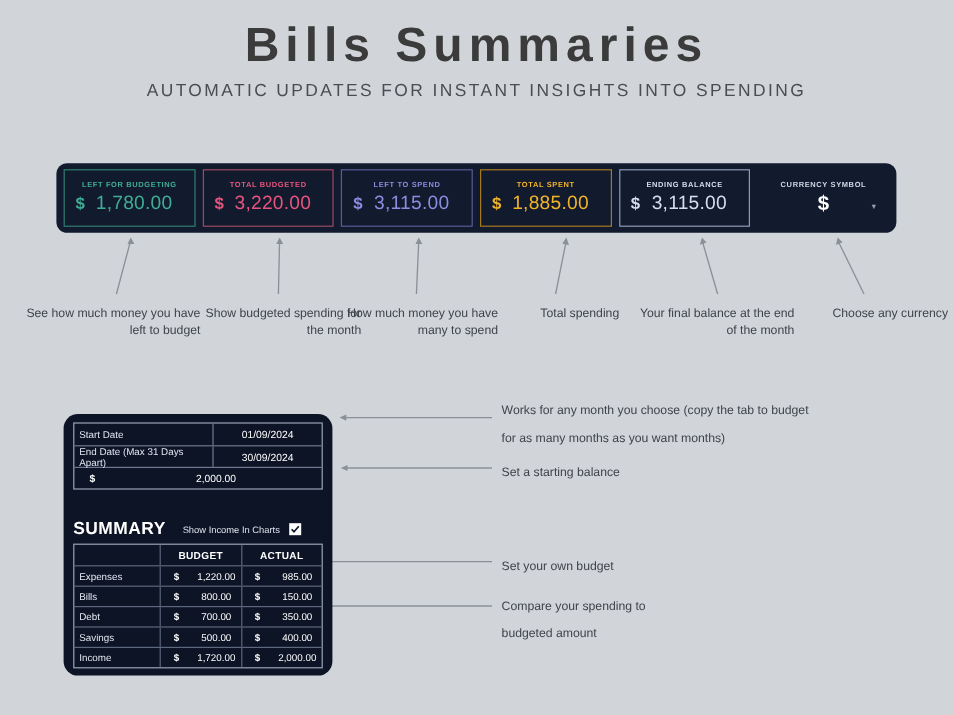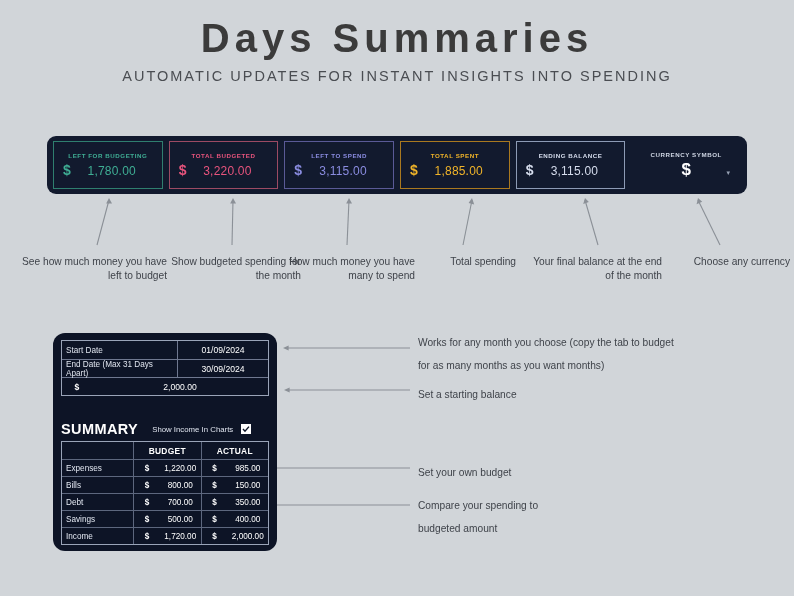--- a/index.html
+++ b/index.html
@@ -48,21 +48,21 @@
     font-weight: 600;
     text-transform: uppercase;
     margin-bottom: 3px;
   }
   .kpi-row {
     display: flex; align-items: baseline; width: 100%;
     padding: 0 9px; justify-content: flex-start;
   }
   .kpi-cur { font-size: 14px; font-weight: 600; }
   .kpi-val {
-    font-size: 12px; font-weight: 500; letter-spacing: 0.2px;
+    font-size: 16px; font-weight: 500; letter-spacing: 0.2px;
     flex: 1; text-align: center;
   }
   
   .c-teal   { border-color:#2f7f6f; }
   .c-teal .kpi-label,.c-teal .kpi-cur,.c-teal .kpi-val { color:#3fae94; }
   .c-pink   { border-color:#9c4a63; }
   .c-pink .kpi-label,.c-pink .kpi-cur,.c-pink .kpi-val { color:#e8547d; }
   .c-purple { border-color:#5a5a96; }
   .c-purple .kpi-label,.c-purple .kpi-cur,.c-purple .kpi-val { color:#8a8ce0; }
   .c-gold   { border-color:#a9791f; }
@@ -91,21 +91,21 @@
   }
 
   
   .note {
     position:absolute;
     font-size:10.2px; line-height:23px; color:#3f434a;
   }
 
   
   .panel {
-    position:absolute; left:53px; top:333px;
+    position:absolute; left:53px; top:345px;
     width:224px; height:218px;
     background:#0d1426;
     border-radius:12px;
     padding:7px 8px 8px;
   }
   .dates {
     border:1px solid #9aa4b8;
     width:100%;
   }
   .drow { display:flex; height:18px; align-items:stretch; }
@@ -160,21 +160,21 @@
   .hdr .scell-name { border-right:1px solid #5d677e; }
   .hdr .scell-grp {
     justify-content:center; font-weight:700; font-size:8.4px; letter-spacing:0.3px;
   }
 </style>
 </head>
 <body>
 
 <div class="page">
 
-  <div class="title">Days Summaries</div>
+  <div class="title">Bills Summaries</div>
   <div class="subtitle">AUTOMATIC UPDATES FOR INSTANT INSIGHTS INTO SPENDING</div>
 
   <div class="strip">
 
     <div class="kpi c-teal">
       <div class="kpi-label">LEFT FOR BUDGETING</div>
       <div class="kpi-row">
         <span class="kpi-cur">$</span>
         <span class="kpi-val">1,780.00</span>
       </div>

